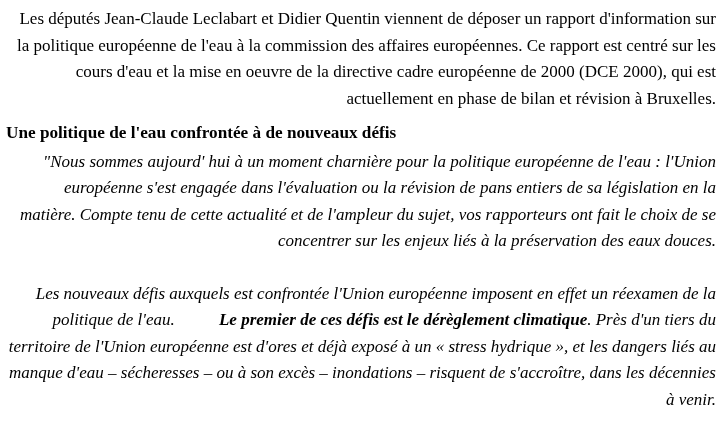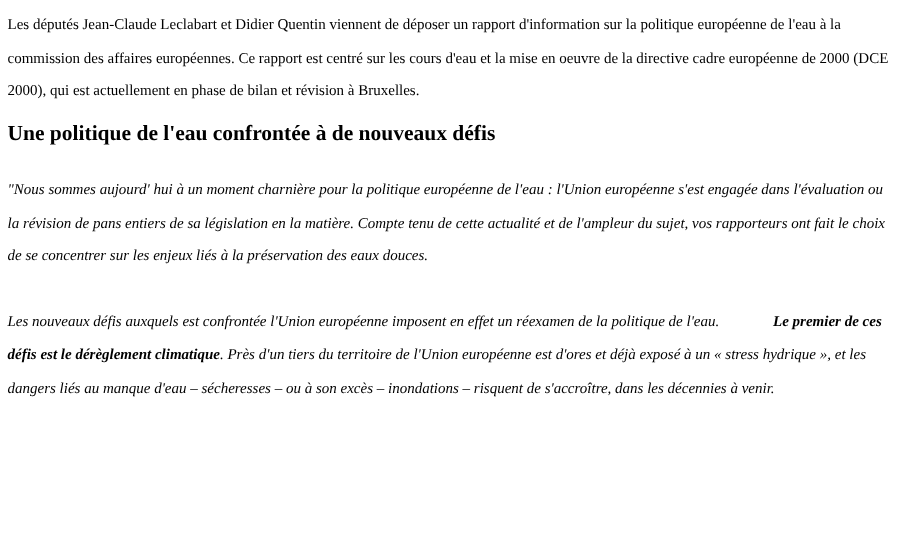--- a/index.html
+++ b/index.html
@@ -14,33 +14,33 @@
     color: #000000;
     overflow: hidden;
   }
   .page {
     box-sizing: border-box;
     width: 724px;
     height: 436px;
     padding: 6px 8px 0 6px;
   }
   .para {
-    font-size: 12px;
+    font-size: 17px;
     line-height: 26.5px;
     margin: 0;
-    text-align: left;
+    text-align: right;
   }
   .intro {
     margin-bottom: 8px;
   }
   .heading {
     font-size: 17.2px;
     line-height: 26.5px;
     font-weight: bold;
-    margin: 0 0 18px 0;
+    margin: 0 0 2px 0;
   }
   .quote {
     font-style: italic;
   }
   .quote-block {
     margin: 0;
   }
   .spacer {
     height: 26px;
   }

